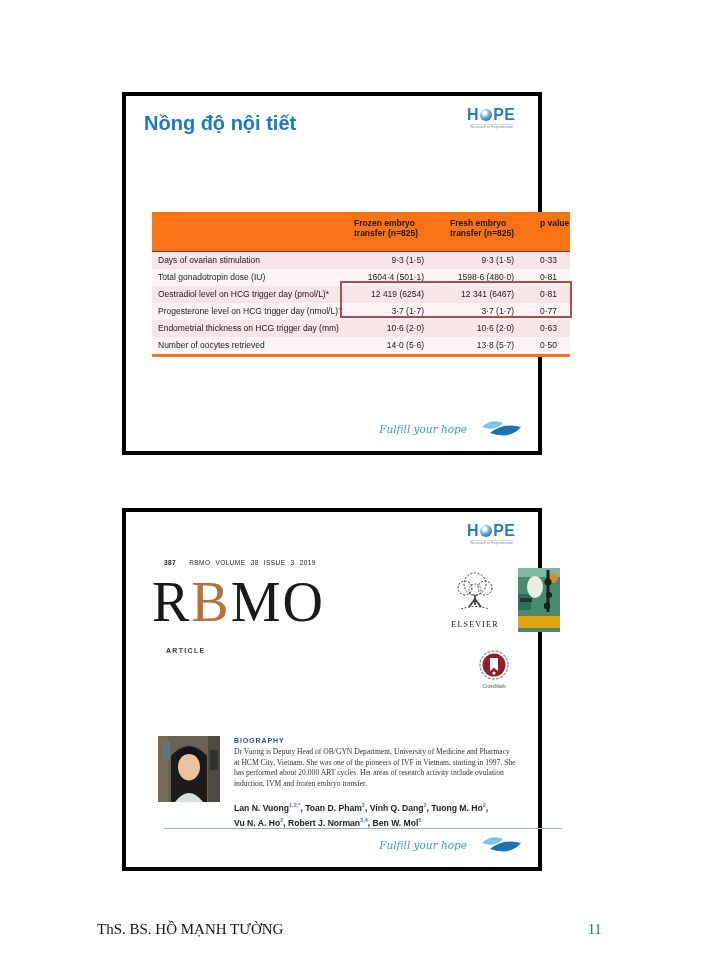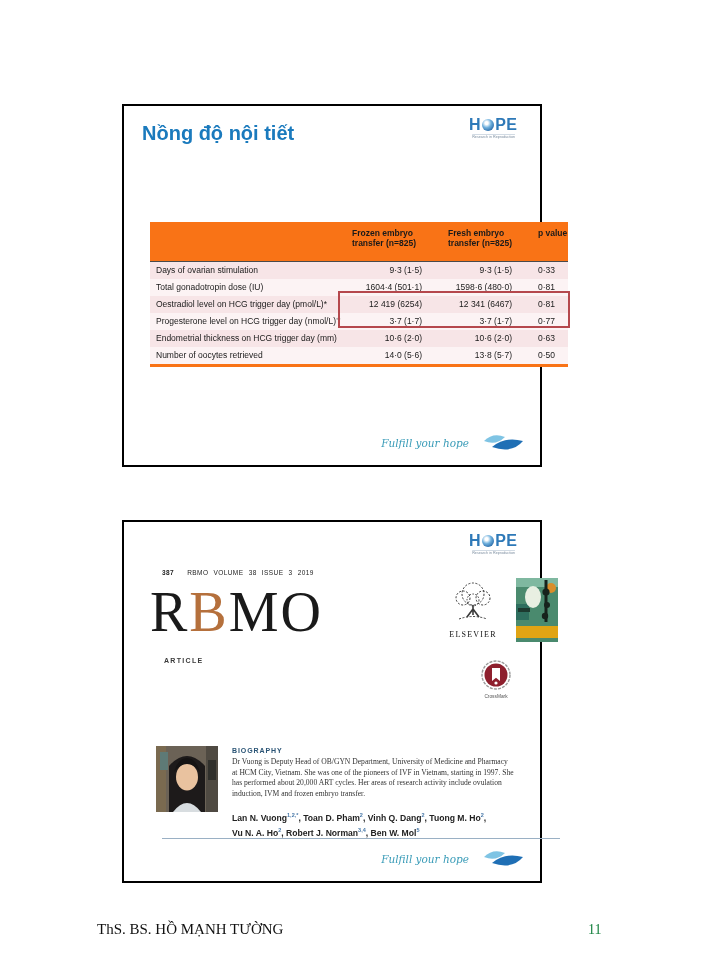--- a/index.html
+++ b/index.html
@@ -3,21 +3,21 @@
 <meta charset="utf-8">
 <style>
   html,body{margin:0;padding:0;}
   body{
     width:720px;height:960px;position:relative;background:#ffffff;
     font-family:"Liberation Sans",sans-serif;color:#1a1a1a;
     -webkit-font-smoothing:antialiased;
   }
   .slide{
     position:absolute;left:122px;width:420px;height:363px;
-    border:2px solid #000000;background:#fff;box-sizing:border-box;margin-top:12px;
+    border:4px solid #000000;background:#fff;box-sizing:border-box;
   }
   #slide1{top:92px;}
   #slide2{top:508px;}
 
   
   .hope-logo{position:absolute;right:12px;top:11px;text-align:center;}
   .hope-word{display:flex;align-items:center;justify-content:center;font-weight:bold;
     font-size:16px;color:#2e79b8;letter-spacing:.5px;line-height:1;}
   .hope-globe{width:12px;height:12px;border-radius:50%;display:inline-block;margin:0 1px;
     background:radial-gradient(circle at 38% 34%, #ffffff 14%, #6fb0dd 42%, #1c5d9e 85%);}

